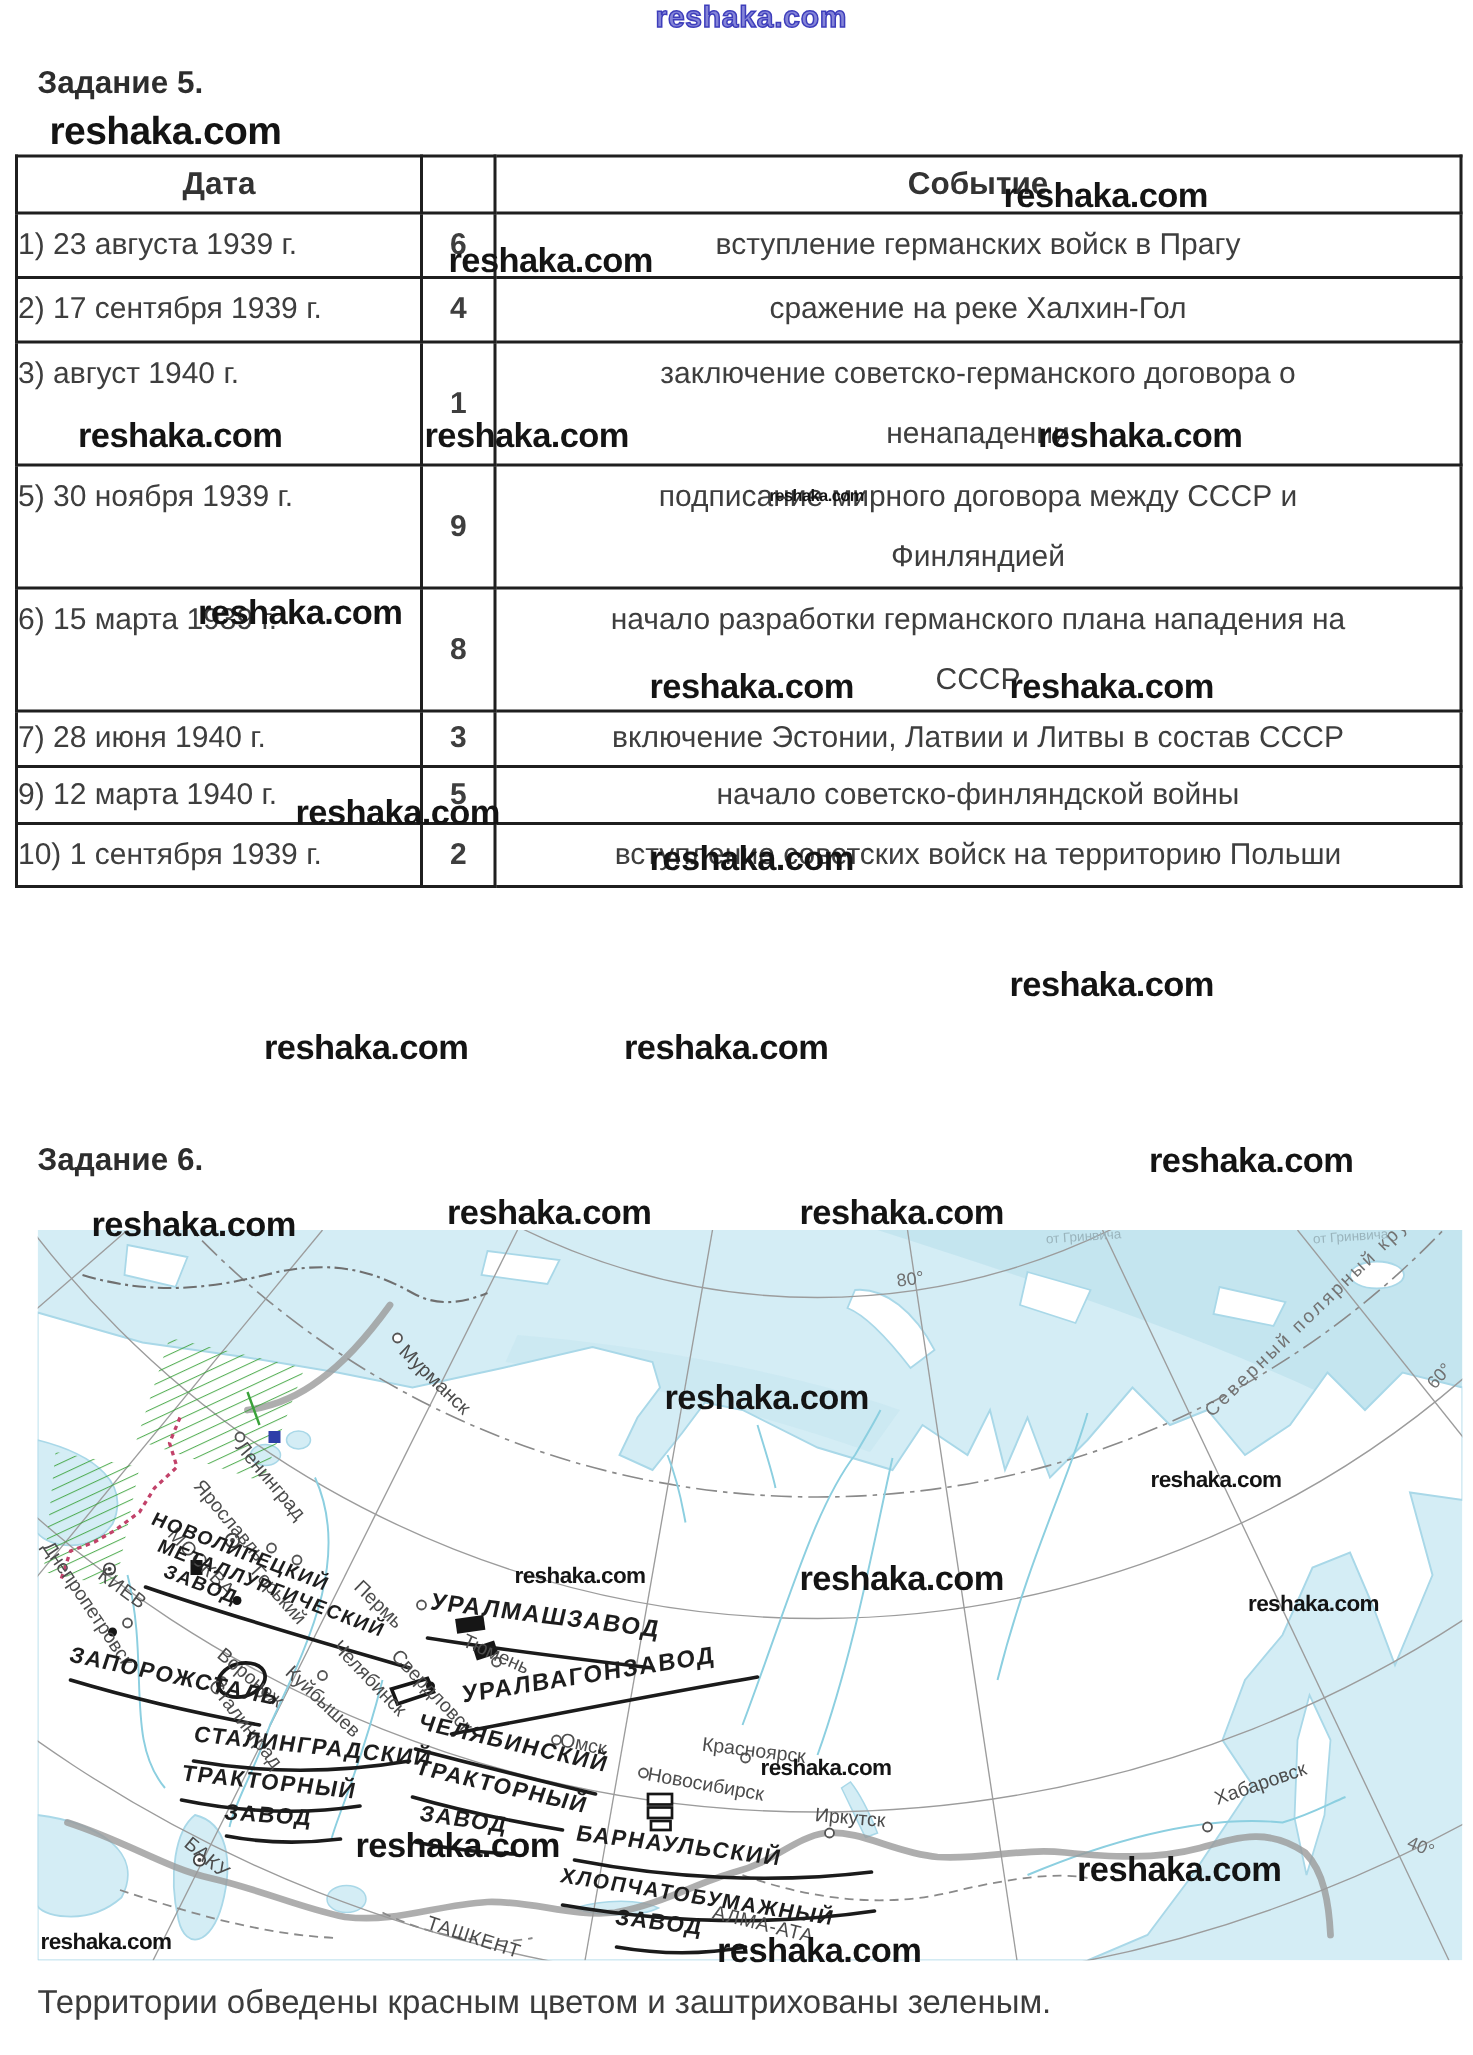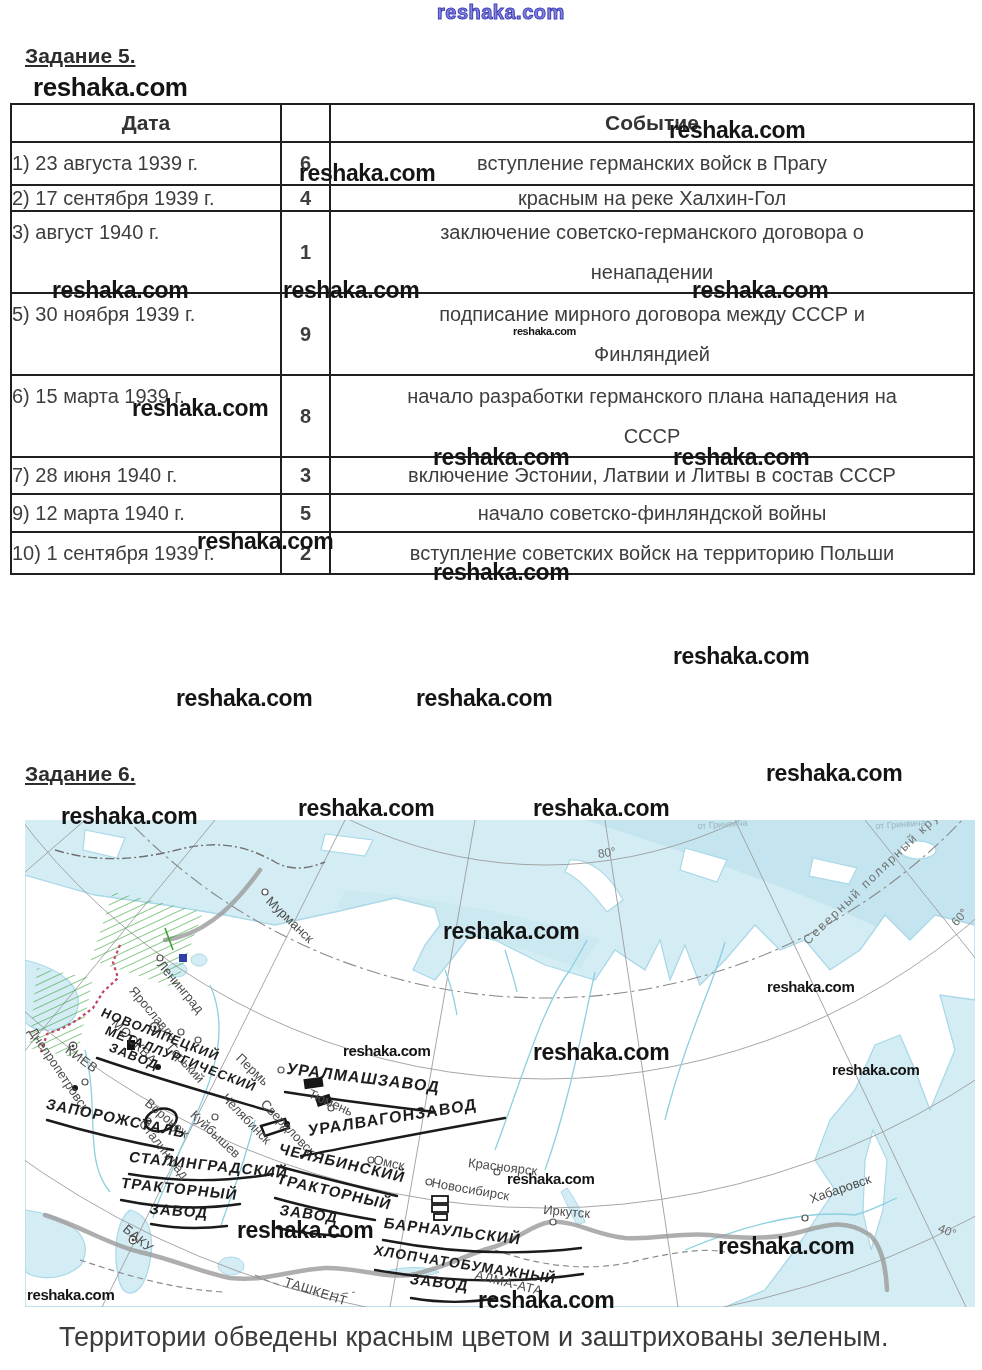--- a/index.html
+++ b/index.html
@@ -1,18 +1,18 @@
 <!DOCTYPE html>
 <html><head>
 <meta charset="utf-8">
 <style>
   html,body{margin:0;padding:0;background:#fff;}
   #page{position:relative;width:982px;height:1370px;background:#fff;overflow:hidden;
         font-family:"Liberation Sans",sans-serif;color:#3e3e3e;}
-  .heading{position:absolute;font-size:21px;font-weight:700;color:#2d2d2d;text-decoration:underline;}
+  .heading{position:absolute;font-size:21px;font-weight:700;color:#2d2d2d;}
   
   .wm{position:absolute;font-weight:700;color:#141414;font-size:23px;letter-spacing:-0.4px;
       white-space:nowrap;z-index:60;line-height:1;}
   .wm-xl{font-size:26px;}
   .wm-sm{font-size:15px;}
   .wm-tiny{font-size:11px;}
   .wm-blue{position:absolute;font-weight:700;font-size:20px;color:#8585d8;z-index:60;
       -webkit-text-stroke:1px #3d3dbb;letter-spacing:0.5px;line-height:1;white-space:nowrap;}
   
   table.t5{position:absolute;left:10px;top:103px;width:965px;border-collapse:collapse;
@@ -33,45 +33,45 @@
   .city.caps{letter-spacing:0.5px;}
   .hand{position:absolute;font-weight:700;color:#1d1d1d;white-space:nowrap;letter-spacing:1.2px;
         transform-origin:0 0;line-height:1;z-index:30;}
   .geo{position:absolute;font-size:12.5px;color:#737373;letter-spacing:2px;white-space:nowrap;
         transform-origin:0 0;line-height:1;z-index:15;}
   .deg{position:absolute;font-size:12px;color:#6f6f6f;white-space:nowrap;
         transform-origin:0 0;line-height:1;z-index:15;}
   .faint{position:absolute;font-size:9px;color:#9ab4bc;white-space:nowrap;
         transform-origin:0 0;line-height:1;z-index:15;}
   
-  #caption{position:absolute;left:25px;top:1322px;font-size:27px;color:#3c3c3c;z-index:10;margin-left:34px;}
+  #caption{position:absolute;left:25px;top:1322px;font-size:22px;color:#3c3c3c;z-index:10;}
 </style>
 </head>
 <body>
 
 <div id="page">
 
   <div class="heading" style="left:25px;top:44px;">Задание 5.</div>
 
   <table class="t5">
     <tbody>
         <tr style="height:38px;">
       <th style="width:268px;">Дата</th>
       <th style="width:47px;"></th>
       <th>Событие</th>
     </tr>
     <tr style="height:43px;">
       <td class="c-date">1) 23 августа 1939 г.</td>
       <td class="c-num">6</td>
       <td class="c-event">вступление германских войск в Прагу</td>
     </tr>
-    <tr style="height:26px;">
+    <tr style="height:43px;">
       <td class="c-date">2) 17 сентября 1939 г.</td>
       <td class="c-num">4</td>
-      <td class="c-event">красным на реке Халхин-Гол</td>
+      <td class="c-event">сражение на реке Халхин-Гол</td>
     </tr>
     <tr class="tall" style="height:80px;">
       <td class="c-date">3) август 1940 г.</td>
       <td class="c-num">1</td>
       <td class="c-event">заключение советско-германского договора о
 ненападении</td>
     </tr>
     <tr class="tall" style="height:82px;">
       <td class="c-date">5) 30 ноября 1939 г.</td>
       <td class="c-num">9</td>

